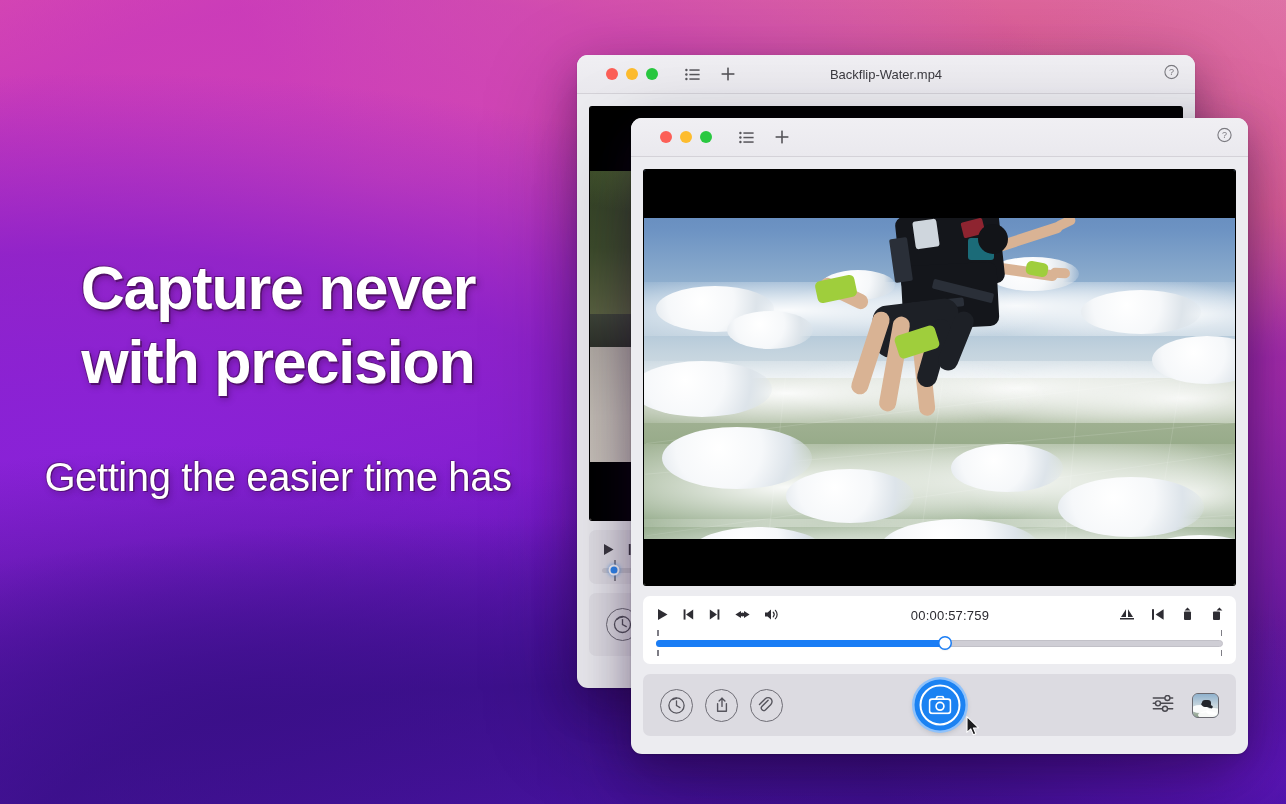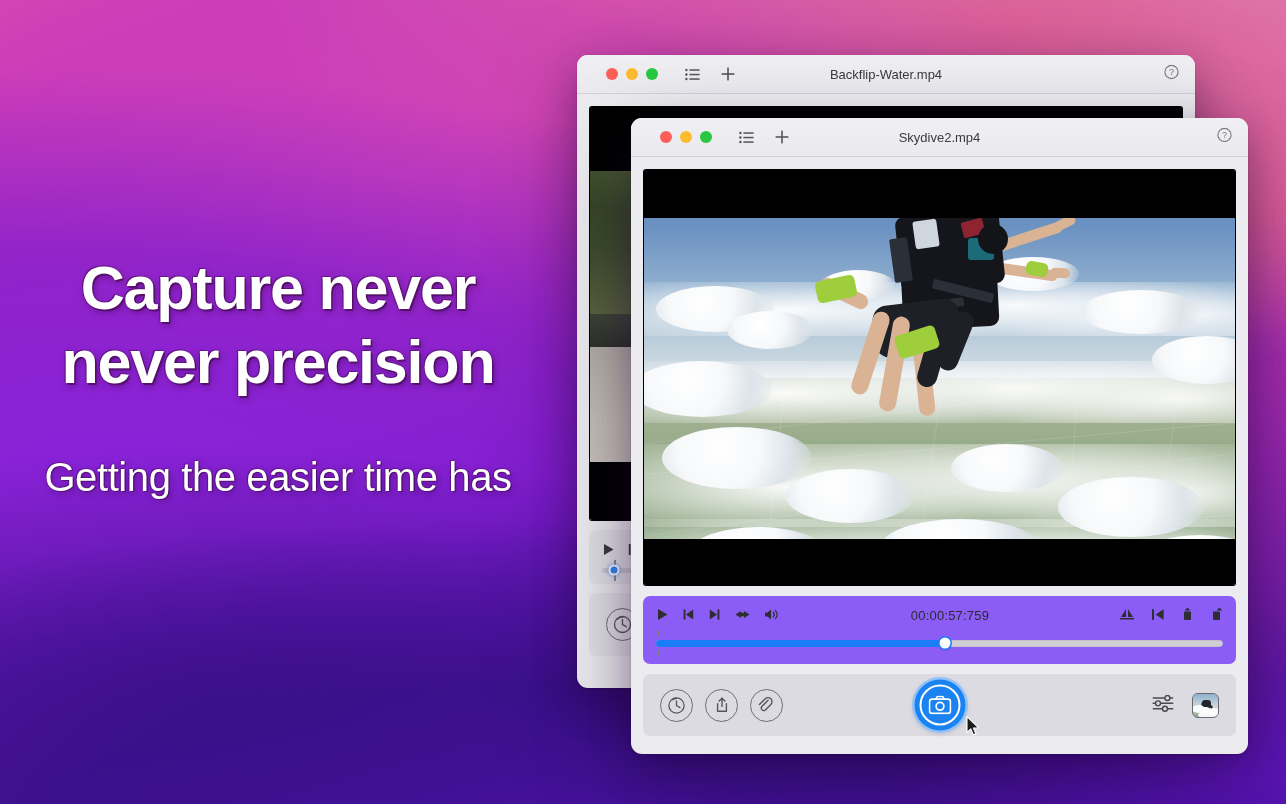--- a/index.html
+++ b/index.html
@@ -204,21 +204,21 @@
     width: 11px; height: 11px; border-radius: 50%;
     background: #2f8cf5; border: 2px solid #fff;
     box-shadow: 0 0 4px rgba(47,140,245,0.75);
   }
   .back-tick { position: absolute; left: 12px; width: 1.5px; height: 7px; background: #8a8990; }
   .back-bottom { margin-top: 9px; height: 63px; display: flex; align-items: center; padding: 0 17px; }
 
   
   .transport {
     margin-top: 10px;
-    background: #8b5cf6;
+    background: #ffffff;
     border-radius: 7px;
     padding: 9px 13px 12px 13px;
   }
   .transport-row { display: flex; align-items: center; height: 21px; }
   .tgroup-l { display: flex; align-items: center; gap: 13px; color: #2e2d33; }
   .timecode {
     flex: 1;
     text-align: center;
     font-size: 13px;
     color: #2b2a30;
@@ -319,21 +319,21 @@
   <div class="bg-layer bg-blob3"></div>
   <div class="bg-layer bg-blob4"></div>
   <div class="bg-layer bg-blob5"></div>
   <div class="bg-layer bg-sweep1"></div>
   <div class="bg-layer bg-sweep2"></div>
   <div class="bg-layer bg-sweep3"></div>
 
   <div id="hero">
     <div class="headline">
       <div>Capture never</div>
-      <div>never precision</div>
+      <div>with precision</div>
     </div>
     <div class="subline">
       <div>Getting the easier time has</div>
     </div>
   </div>
 
   <div class="window back">
 
     <div class="titlebar">
       <div class="traffic">
@@ -439,21 +439,20 @@
             <rect x="4.4" y="10.3" width="10.2" height="1.5" fill="currentColor"></rect>
           </svg>
         </span>
         <span class="tb-icon">
           <svg width="14" height="14" viewBox="0 0 14 14">
             <rect x="6.2" y="0.6" width="1.6" height="12.8" fill="currentColor"></rect>
             <rect x="0.6" y="6.2" width="12.8" height="1.6" fill="currentColor"></rect>
           </svg>
         </span>
       </div>
-      <div class="win-title">Skydive2.mp4</div>
       <span class="help-btn">
         <svg width="15" height="15" viewBox="0 0 15 15">
           <circle cx="7.5" cy="7.5" r="6.6" fill="none" stroke="currentColor" stroke-width="1.1"></circle>
           <text x="7.5" y="10.9" font-size="9" font-family="Liberation Sans, sans-serif" fill="currentColor" text-anchor="middle">?</text>
         </svg>
       </span>
     </div>
 
     <div class="win-body">
 

